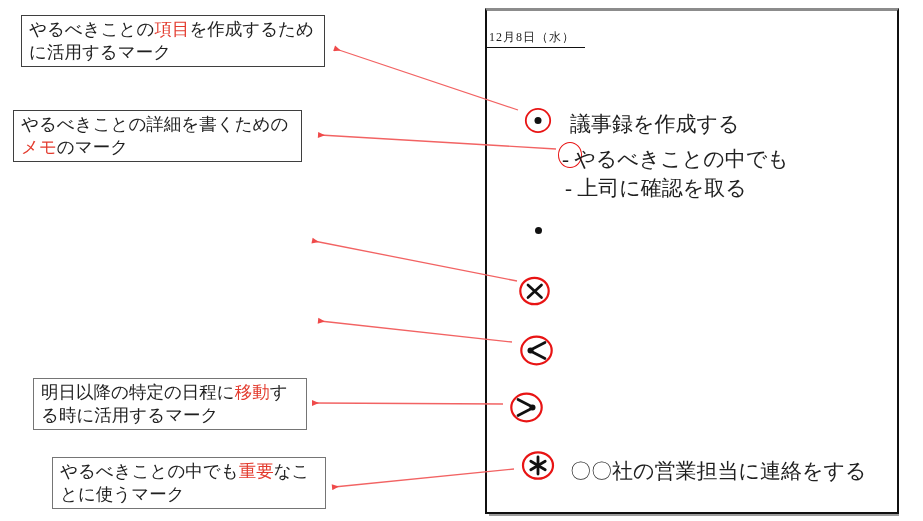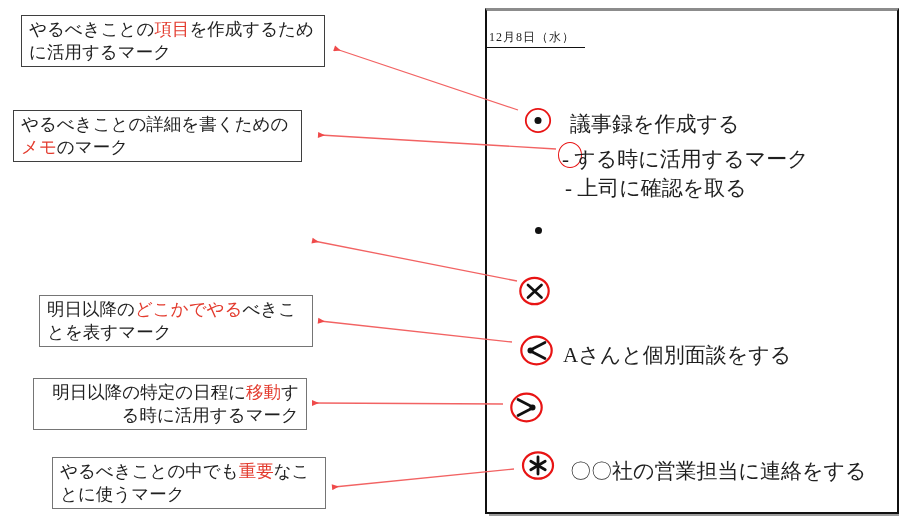--- a/index.html
+++ b/index.html
@@ -35,54 +35,52 @@
   
   #arrows{position:absolute;left:0;top:0;width:923px;height:521px;pointer-events:none;}
 </style>
 </head>
 <body>
 
 <div id="canvas">
 
   <div class="note" style="left:21px;top:15px;width:288px;"><span>やるべきことの</span><span style="color: rgb(227, 59, 46);">項目</span><span>を作成するために活用するマーク</span></div>
   <div class="note" style="left:13px;top:110px;width:273px;"><span>やるべきことの詳細を書くための</span><span style="color: rgb(227, 59, 46);">メモ</span><span>のマーク</span></div>
-  <div class="note gray" style="left:39px;top:295px;width:258px;"><span>明日以降の</span><span style="color: rgb(227, 59, 46);">どこかでやる</span><span>べきことを表すマーク</span></div>
-  <div class="note gray" style="left:33px;top:378px;width:258px;text-align:right;"><span>明日以降の特定の日程に</span><span style="color: rgb(227, 59, 46);">移動</span><span>する時に活用するマーク</span></div>
+  <div class="note gray" style="left:33px;top:378px;width:258px;"><span>明日以降の特定の日程に</span><span style="color: rgb(227, 59, 46);">移動</span><span>する時に活用するマーク</span></div>
   <div class="note gray" style="left:52px;top:457px;width:258px;"><span>やるべきことの中でも</span><span style="color: rgb(227, 59, 46);">重要</span><span>なことに使うマーク</span></div>
 
   <div id="panel">
     <div id="panel-title">
       <span>12月8日（水）</span>
     </div>
 
     <svg class="sym" style="left:37px;top:96px;" width="28" height="27" viewBox="0 0 28 27">
       <ellipse cx="14" cy="13.5" rx="12.2" ry="11.6" fill="none" stroke="#e81414" stroke-width="1.8"></ellipse>
       <circle cx="14" cy="13.5" r="3.5" fill="#111"></circle>
     </svg>
     <div class="task-text" style="left:83px;top:99px;">議事録を作成する</div>
 
     <div class="memo-ellipse"></div>
-    <div class="task-text" style="left:75px;top:134px;">- する時に活用するマーク</div>
+    <div class="task-text" style="left:75px;top:134px;">- やるべきことの中でも</div>
     <div class="task-text" style="left:78px;top:163px;">- 上司に確認を取る</div>
 
     <div class="plain-bullet"></div>
 
     <svg class="sym" style="left:31px;top:265px;" width="33" height="30" viewBox="0 0 33 30">
       <ellipse cx="16.5" cy="15" rx="14.2" ry="13.2" fill="none" stroke="#e81414" stroke-width="2.2"></ellipse>
       <line x1="10" y1="9" x2="23.5" y2="21.5" stroke="#111" stroke-width="2.7" stroke-linecap="round"></line>
       <line x1="23.5" y1="9" x2="10" y2="21.5" stroke="#111" stroke-width="2.7" stroke-linecap="round"></line>
     </svg>
 
     <svg class="sym" style="left:32px;top:324px;" width="35" height="31" viewBox="0 0 35 31">
       <ellipse cx="17.5" cy="15.5" rx="15.2" ry="13.8" fill="none" stroke="#e81414" stroke-width="2.2"></ellipse>
       <line x1="26" y1="7.5" x2="10.5" y2="15.5" stroke="#111" stroke-width="2.7" stroke-linecap="round"></line>
       <line x1="10.5" y1="15.5" x2="26" y2="23.5" stroke="#111" stroke-width="2.7" stroke-linecap="round"></line>
       <circle cx="11.5" cy="15.5" r="3" fill="#111"></circle>
     </svg>
-    <div class="task-text" style="left:76px;top:330px;">Aさんと個別面談をする</div>
 
     <svg class="sym" style="left:22px;top:381px;" width="35" height="31" viewBox="0 0 35 31">
       <ellipse cx="17.5" cy="15.5" rx="15.2" ry="13.8" fill="none" stroke="#e81414" stroke-width="2.2"></ellipse>
       <line x1="9" y1="7.5" x2="24.5" y2="15.5" stroke="#111" stroke-width="2.7" stroke-linecap="round"></line>
       <line x1="24.5" y1="15.5" x2="9" y2="23.5" stroke="#111" stroke-width="2.7" stroke-linecap="round"></line>
       <circle cx="23.5" cy="15.5" r="3" fill="#111"></circle>
     </svg>
 
     <svg class="sym" style="left:34px;top:440px;" width="34" height="29" viewBox="0 0 34 29">
       <ellipse cx="17" cy="14.5" rx="15" ry="13.2" fill="none" stroke="#e81414" stroke-width="2.2"></ellipse>

